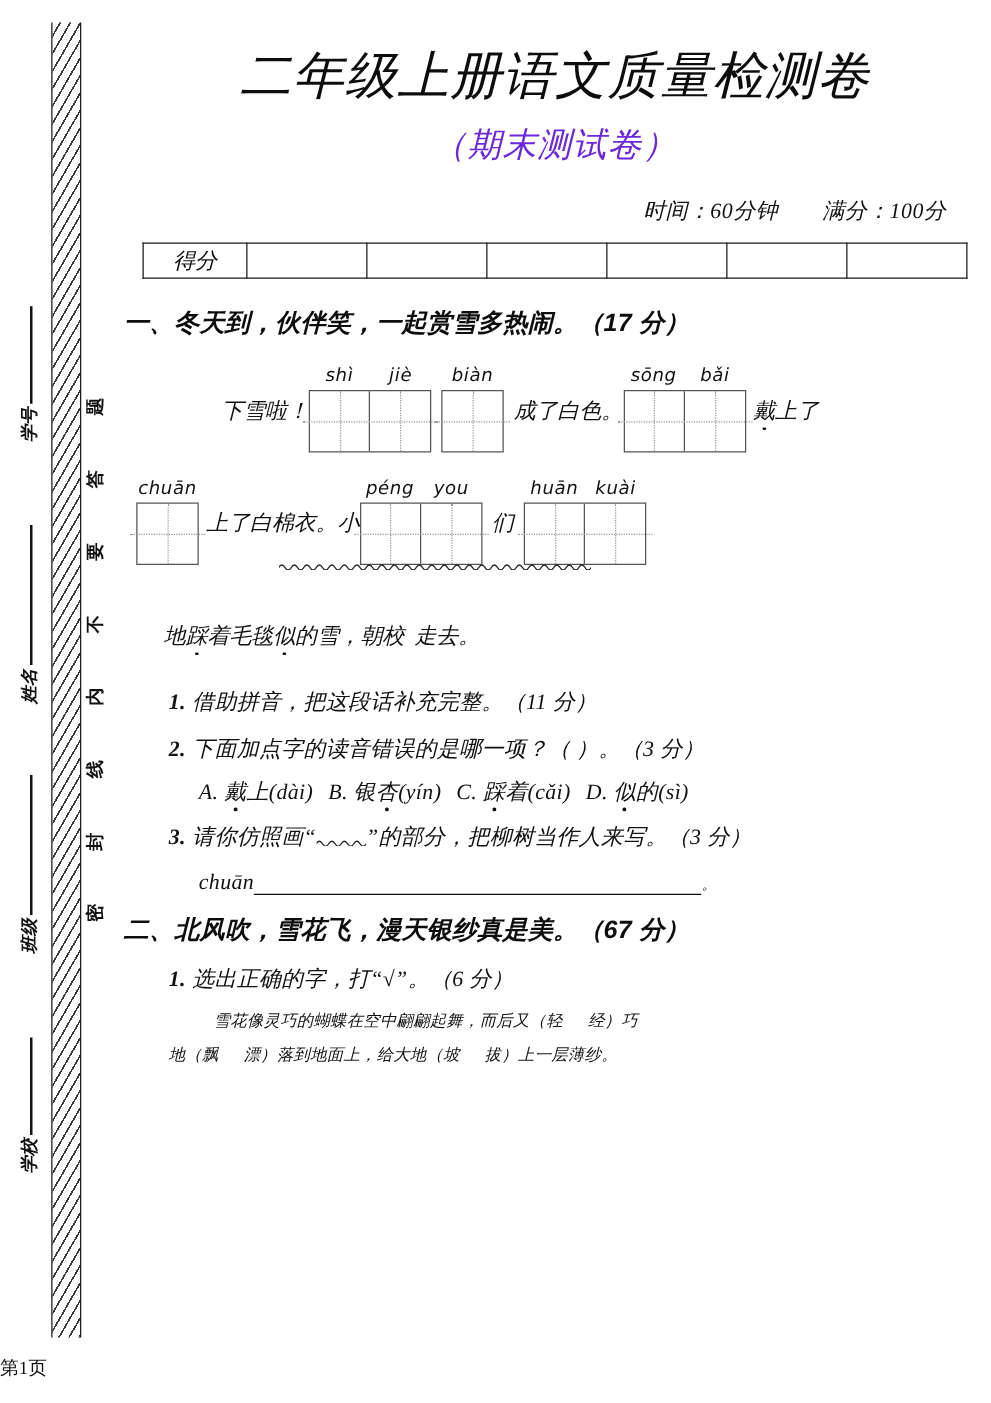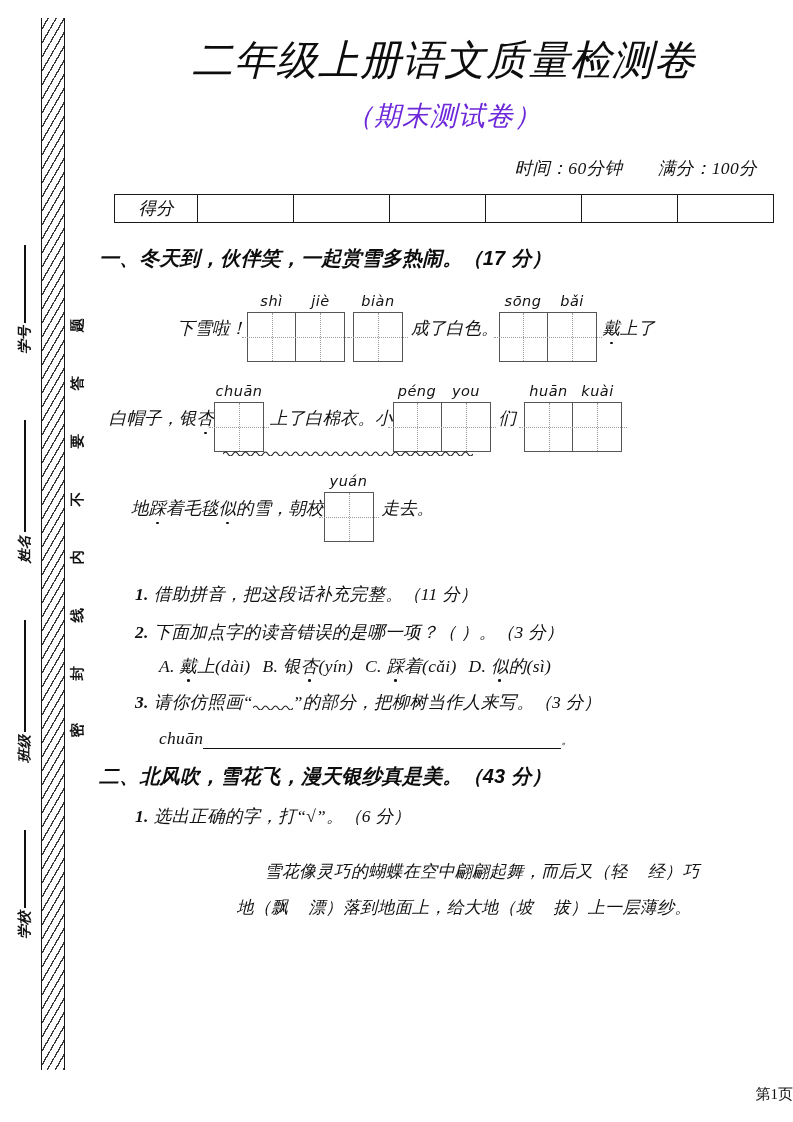--- a/index.html
+++ b/index.html
@@ -269,36 +269,35 @@
   .opt .ol { font-family: "Liberation Serif", "DejaVu Serif", serif; }
 
   .answer-line {
     display: inline-block;
     border-bottom: 1.2px solid #111;
     height: 15px;
     vertical-align: bottom;
   }
   .para {
     font-family: "Liberation Serif", "DejaVu Serif", serif;
-    font-size: 17px;
+    font-size: 13px;
     color: #111;
     letter-spacing: 0.3px;
     line-height: 2.1;
     padding-left: 40px;
-    margin-top: 26px;
-    text-align: center;
+    margin-top: 8px;
   }
   .para .indent { display: inline-block; width: 36px; }
   .para .choicegap { display: inline-block; width: 20px; }
 
   
   #page-footer {
     position: absolute;
     left: 0; right: 0; bottom: 18px;
-    text-align: right;
+    text-align: left;
     font-family: "Liberation Serif", "DejaVu Serif", serif;
     font-size: 15px;
     color: #111;
   }
 </style>
 </head>
 <body>
 
 <div id="seal-sidebar">
   <div class="hatch-band"></div>
@@ -402,25 +401,20 @@
     </div>
     <div class="tok">
       <span class="tok-text" style="padding-left:6px;">
         <span class="dotted-char">戴</span><span>上了</span>
       </span>
     </div>
   </div>
 
   <div class="cloze-row r2" style="position:relative;">
     <div class="tok">
-      <span class="tok-text">
-        <span>白帽子，银</span><span class="dotted-char">杏</span>
-      </span>
-    </div>
-    <div class="tok">
       <div class="tzg">
         <div class="pinyin">
           <span>chuān</span>
         </div>
         <div class="grid">
           <div class="cell"></div>
         </div>
       </div>
     </div>
     <div class="tok">
@@ -461,35 +455,25 @@
     </div>
   </div>
 
   <div class="cloze-row r3">
     <div class="tok">
       <span class="tok-text">
         <span>地</span><span class="dotted-char">踩</span><span>着毛毯</span><span class="dotted-char">似</span><span>的雪，朝校</span>
       </span>
     </div>
     <div class="tok">
-      <div class="tzg">
-        <div class="pinyin">
-          <span>yuán</span>
-        </div>
-        <div class="grid">
-          <div class="cell"></div>
-        </div>
-      </div>
-    </div>
-    <div class="tok">
       <span class="tok-text" style="padding-left:8px;">走去。</span>
     </div>
   </div>
 
-  <div class="q" style="margin-top:40px;">
+  <div class="q" style="margin-top:7px;">
     <span class="qnum">1.</span><span>借助拼音，把这段话补充完整。（11 分）</span>
   </div>
 
   <div class="q">
     <span class="qnum">2.</span><span>下面加点字的读音错误的是哪一项？（        ）。（3 分）</span>
     <div class="opts" style="margin-top:10px;">
       <span class="opt"><span class="ol">A.</span>&nbsp;<span class="dotted-char">戴</span><span>上</span><span>(dài)</span></span><span class="opt"><span class="ol">B.</span>&nbsp;<span>银</span><span class="dotted-char">杏</span><span>(yín)</span></span><span class="opt"><span class="ol">C.</span>&nbsp;<span class="dotted-char">踩</span><span>着</span><span>(cǎi)</span></span><span class="opt"><span class="ol">D.</span>&nbsp;<span class="dotted-char">似</span><span>的</span><span>(sì)</span></span>
     </div>
   </div>
 
@@ -499,21 +483,21 @@
         <svg width="40" height="7" viewBox="0 0 40 7" preserveAspectRatio="none">
             <path d="M0,5 Q2.5,1 5,5 T10,5 T15,5 T20,5 T25,5 T30,5 T35,5 T40,5" fill="none" stroke="#222" stroke-width="1.1"></path>
           </svg>
       </span>
     </span><span>”的部分，把柳树当作人来写。（3 分）</span>
     <div style="margin-top:14px;padding-left:24px;white-space:nowrap;">
       <span>chuān</span><span class="answer-line" style="width:358px;"></span><span style="font-size:12px;">。</span>
     </div>
   </div>
 
-  <div class="sec-head" id="sec2-head">二、北风吹，雪花飞，漫天银纱真是美。（43 分）</div>
+  <div class="sec-head" id="sec2-head">二、北风吹，雪花飞，漫天银纱真是美。（67 分）</div>
 
   <div class="q">
     <span class="qnum">1.</span><span>选出正确的字，打“√”。（6 分）</span>
   </div>
 
   <div class="para">
     <span class="indent"></span><span>雪花像灵巧的蝴蝶在空中翩翩起舞，而后又（轻</span><span class="choicegap"></span><span>经）巧</span><br>
     <span>地（飘</span><span class="choicegap"></span><span>漂）落到地面上，给大地（坡</span><span class="choicegap"></span><span>拔）上一层薄纱。</span>
   </div>
 

